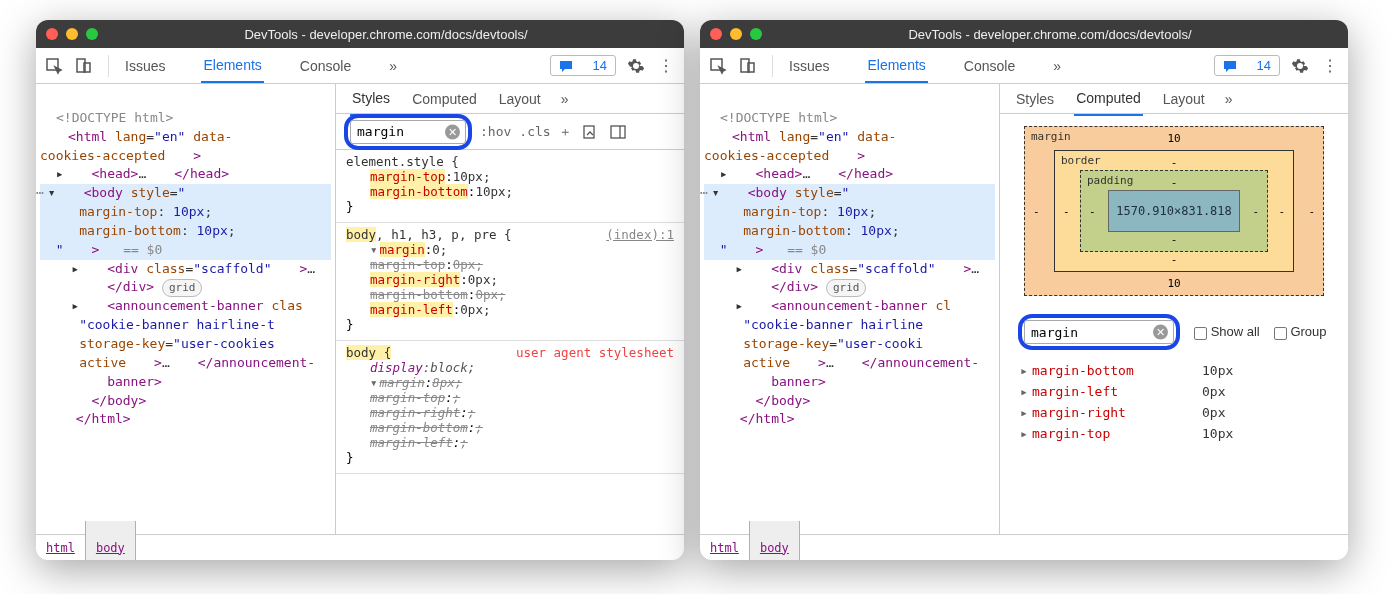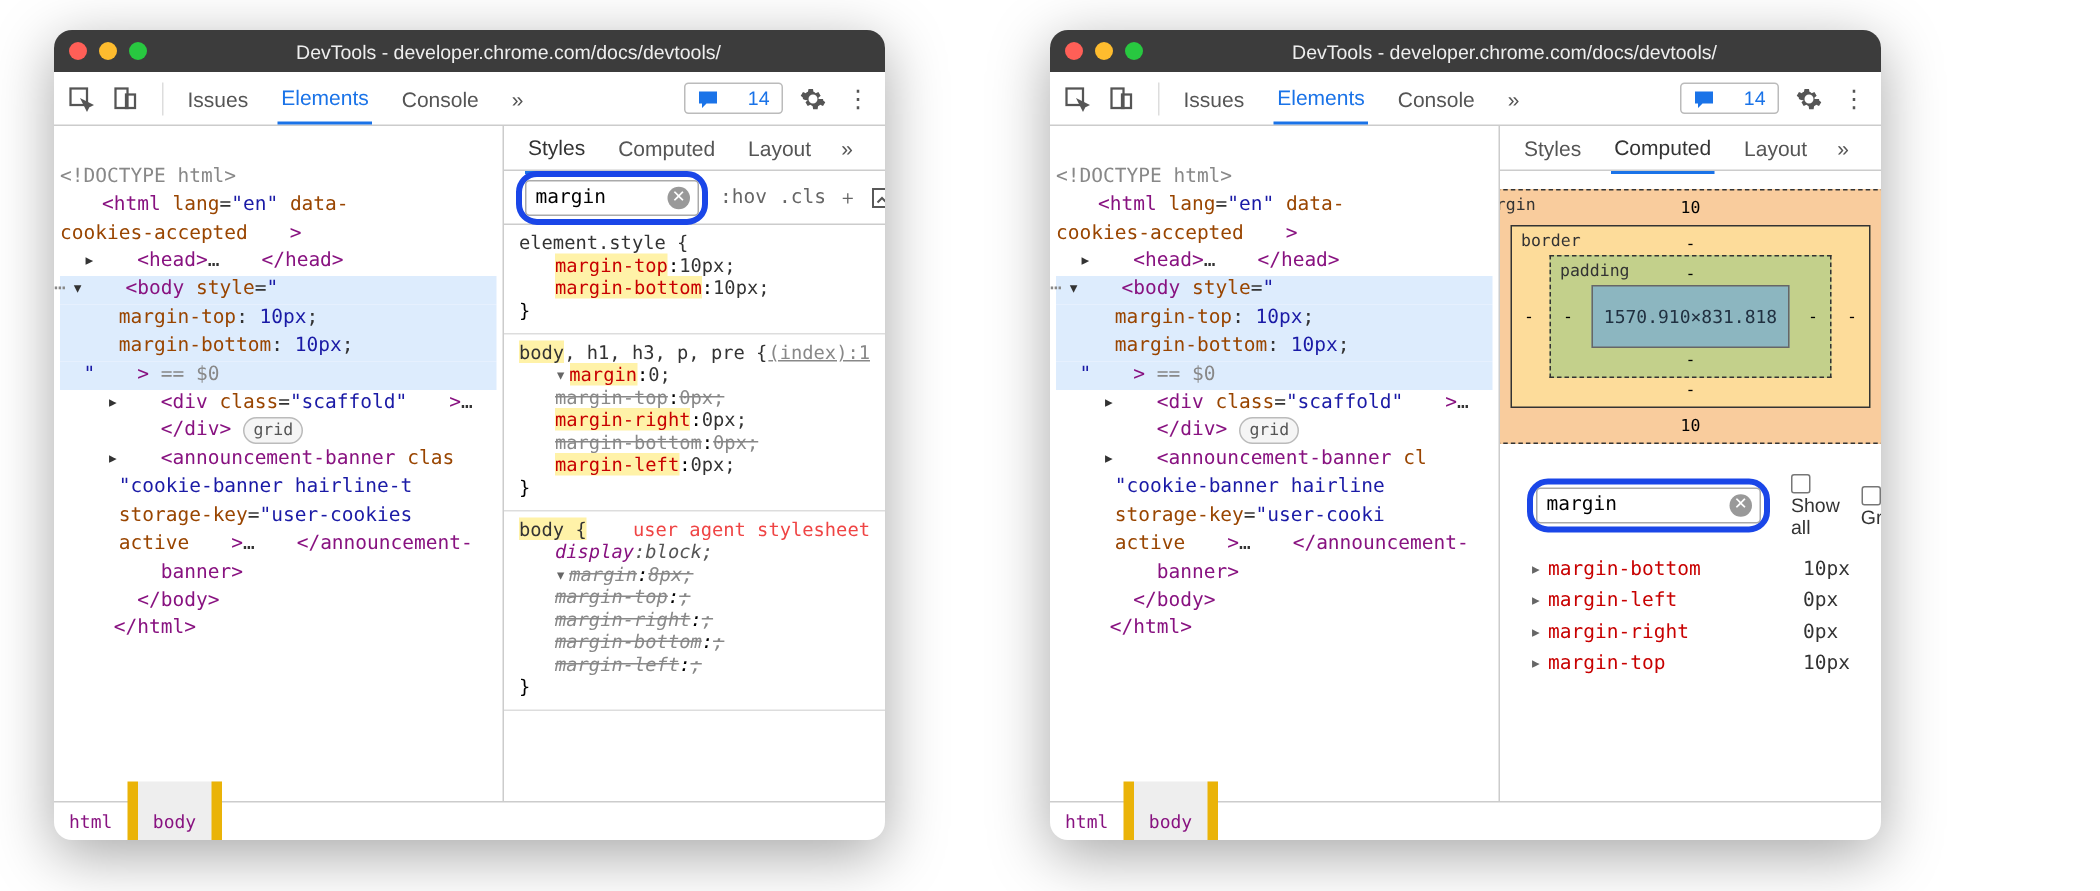--- a/index.html
+++ b/index.html
@@ -1,35 +1,35 @@
 <!DOCTYPE html>
 <html><head>
 <meta charset="utf-8">
 <style>
 * { box-sizing: border-box; margin: 0; padding: 0; }
 body { background: #fff; font-family: "Helvetica Neue", Arial, sans-serif; width: 1400px; height: 594px; position: relative; }
-.window { position: absolute; width: 554px; height: 540px; border-radius: 12px; background: #fff; box-shadow: 0 10px 40px rgba(0,0,0,0.35); overflow: hidden; display: flex; flex-direction: column; }
+.window { position: absolute; width: 648px; height: 540px; border-radius: 12px; background: #fff; box-shadow: 0 10px 40px rgba(0,0,0,0.35); overflow: hidden; display: flex; flex-direction: column; }
 .win-left { left: 36px; top: 20px; }
 .win-right { left: 700px; top: 20px; }
 .titlebar { height: 28px; background: #3c3c3c; display: flex; align-items: center; padding: 0 10px; }
 .traffic { display: flex; gap: 8px; }
 .dot { width: 12px; height: 12px; border-radius: 50%; }
 .dot.r { background: #ff5f57; } .dot.y { background: #febc2e; } .dot.g { background: #28c840; }
 .title { flex: 1; text-align: center; color: #eee; font-size: 13px; font-weight: 500; }
 .toolbar { height: 36px; border-bottom: 1px solid #ccc; display: flex; align-items: center; padding: 0 8px; gap: 10px; }
 .toolbar .sep { width: 1px; height: 22px; background: #ddd; margin: 0 4px; }
 .tbicon { width: 20px; height: 20px; display: flex; align-items: center; justify-content: center; color: #555; }
-.tabs { display: flex; gap: 18px; align-items: center; font-size: 14px; color: #555; text-align: center; }
+.tabs { display: flex; gap: 34px; align-items: center; font-size: 14px; color: #555; text-align: center; }
 .tab { padding: 8px 2px; }
 .tab.active { color: #1a73e8; border-bottom: 2px solid #1a73e8; }
 .spacer { flex: 1; }
 .badge { display: flex; align-items: center; gap: 20px; border: 1px solid #bbb; border-radius: 3px; padding: 2px 8px; color: #1a73e8; font-size: 13px; }
 .main { flex: 1; display: flex; overflow: hidden; }
 .dom { width: 300px; border-right: 1px solid #ccc; font-family: Menlo, Consolas, monospace; font-size: 13px; padding: 6px 4px; line-height: 1.45; color: #333; white-space: pre; overflow: hidden; }
-.dom .gray { color: #888; }
+.dom .gray { color: #888; margin-left: 16px; }
 .dom .tag { color: #881280; margin-left: 28px; }
 .dom .attr { color: #994500; }
 .dom .val { color: #1a1aa6; }
 .dom .sel { background: #ddecfd; display: inline-block; width: 100%; }
 .dom .badge-grid { font-family: inherit; display: inline-block; border: 1px solid #bbb; border-radius: 10px; padding: 0 6px; font-size: 11px; color: #555; background: #f5f5f5; }
 .side { flex: 1; display: flex; flex-direction: column; overflow: hidden; }
 .subtabs { height: 30px; border-bottom: 1px solid #ccc; display: flex; align-items: center; gap: 18px; padding: 0 14px; font-size: 14px; color: #555; }
 .subtabs .tab.active { color: #333; font-weight: 500; }
 .filterbar { height: 36px; border-bottom: 1px solid #ccc; display: flex; align-items: center; padding: 0 8px; gap: 8px; font-size: 13px; color: #555; }
 .searchwrap { position: relative; border: 4px solid #1a46e8; border-radius: 14px; padding: 2px; }
@@ -42,21 +42,21 @@
 .sel-row { color: #333; }
 .ua { color: #ef4444; float: right; }
 .idx { color: #888; text-decoration: underline; float: right; }
 .prop { padding-left: 24px; display: flex; }
 .prop .pn { color: #c80000; }
 .prop .pn.match { background: #fff2a8; }
 .prop .pv { color: #333; }
 .prop.strike .pn, .prop.strike .pv { text-decoration: line-through; color: #888; }
 .prop .tri { color: #666; margin-right: 2px; }
 .breadcrumb { height: 26px; border-top: 1px solid #ccc; display: flex; align-items: center; font-family: Menlo, monospace; font-size: 12px; color: #881280; }
-.breadcrumb span { padding: 20px 10px; border-right: 7px solid #eab308; }
+.breadcrumb span { padding: 20px 10px; border-right: 1px solid #eab308; text-decoration: underline; }
 .breadcrumb span.bcactive { background: #eee; }
 .computed-body { flex:1; padding: 12px; display: flex; flex-direction: column; align-items: center; overflow: hidden; font-family: Menlo, monospace; font-size: 12px; }
 .boxmodel { position: relative; width: 300px; height: 170px; }
 .bm-margin { position: absolute; inset: 0; background: #f9cc9d; border: 1px dashed #333; }
 .bm-border { position: absolute; inset: 24px 30px; background: #fddc9a; border: 1px solid #333; }
 .bm-padding { position: absolute; inset: 44px 56px; background: #c3d08b; border: 1px dashed #333; }
 .bm-content { position: absolute; inset: 64px 84px; background: #8cb6c0; border: 1px solid #666; display: flex; align-items: center; justify-content: center; font-size: 12px; color: #203040; }
 .bm-label { position: absolute; top: 3px; left: 6px; font-size: 11px; color: #333; }
 .bm-val-t { position: absolute; top: 5px; left: 50%; transform: translateX(-50%); font-size: 11px; }
 .bm-val-b { position: absolute; bottom: 5px; left: 50%; transform: translateX(-50%); font-size: 11px; }

